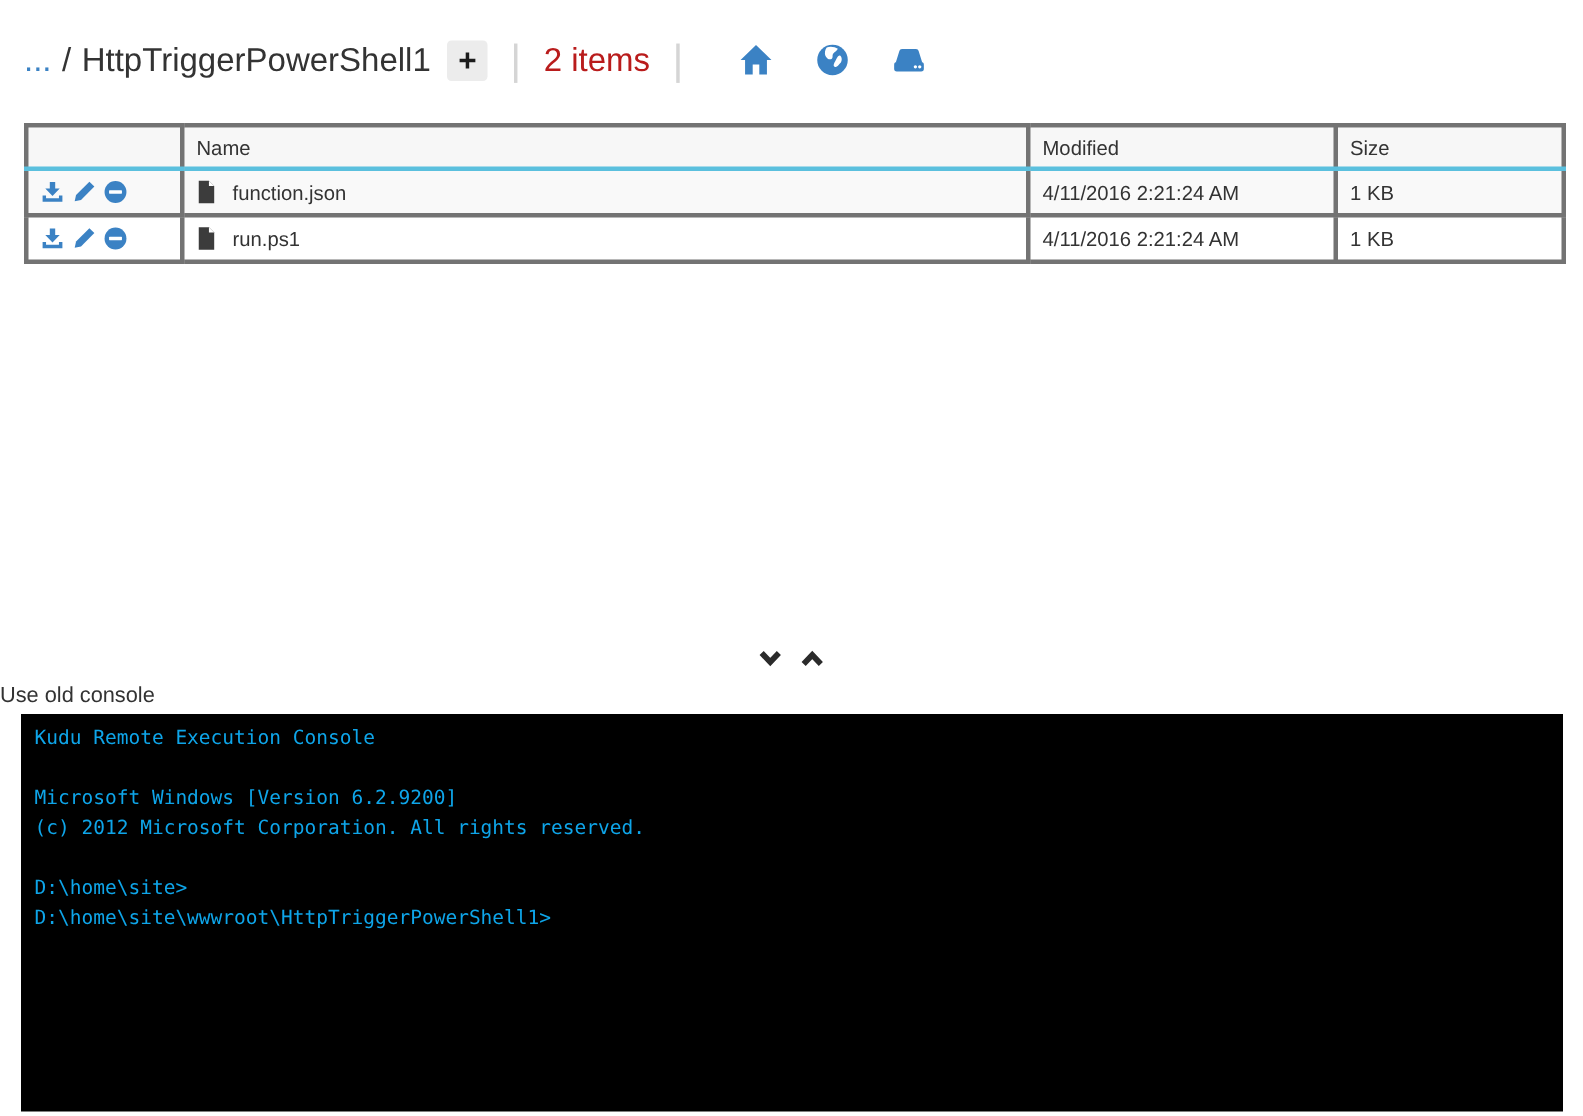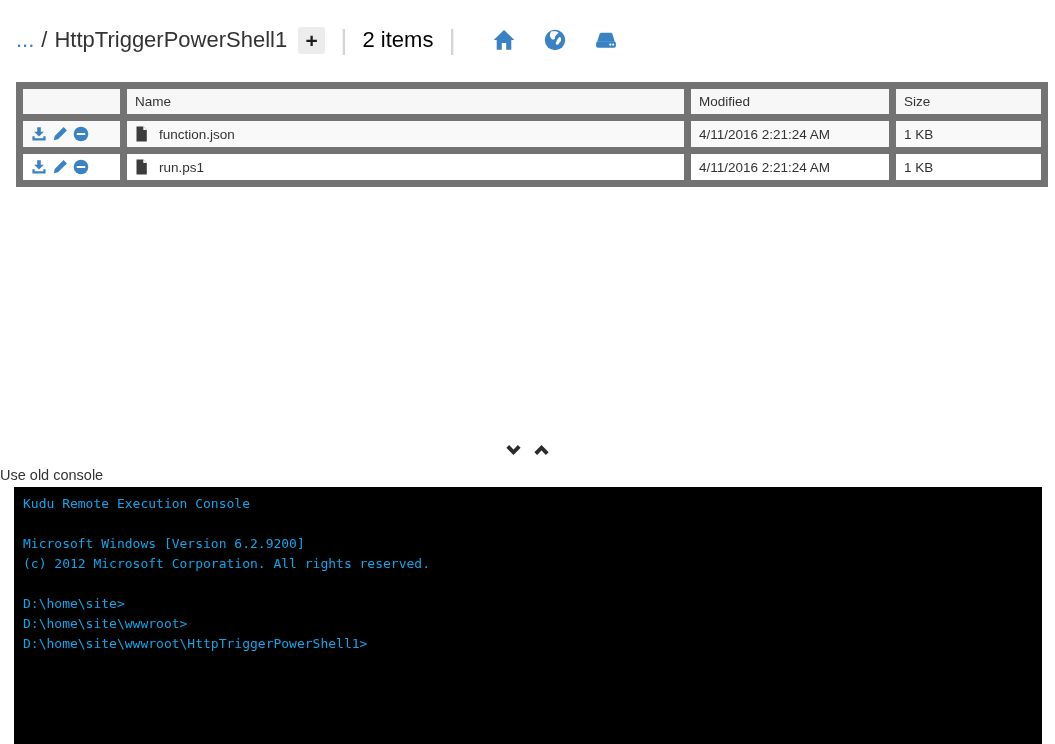--- a/index.html
+++ b/index.html
@@ -46,21 +46,21 @@
   }
   .vdivider {
     font-size: 28px;
     font-weight: 100;
     color: #d5d5d5;
     margin: 0 15px;
     line-height: 28px;
   }
   .item-count {
     font-size: 22px;
-    color: #000000;
+    color: #b91c1c;
   }
   .nav-icons {
     display: flex;
     align-items: center;
     gap: 29px;
     margin-left: 22px;
   }
   .nav-icons .icon-btn {
     width: 22px; height: 22px;
     cursor: pointer;
@@ -71,21 +71,21 @@
 
   
   .file-table {
     margin: 26px 0 0 16px;
     width: 1025px;
     border-collapse: collapse;
     font-size: 13.5px;
     table-layout: fixed;
   }
   .file-table th, .file-table td {
-    border: 7px solid #737373;
+    border: 3px solid #737373;
     padding: 5px 8px;
     text-align: left;
     font-weight: 400;
     color: #333;
     overflow: hidden;
   }
   .file-table thead th {
     background: #f7f7f7;
     border-bottom: 3px solid #5bc0de;
     height: 29px;
@@ -291,15 +291,14 @@
   <span class="old-console-link">Use old console</span>
 </div>
 
 <div class="console">
   <div class="cline">Kudu Remote Execution Console</div>
   <div class="cline"> </div>
   <div class="cline">Microsoft Windows [Version 6.2.9200]</div>
   <div class="cline">(c) 2012 Microsoft Corporation. All rights reserved.</div>
   <div class="cline"> </div>
   <div class="cline">D:\home\site&gt;</div>
-  <div class="cline">D:\home\site\wwwroot&gt;</div>
   <div class="cline">D:\home\site\wwwroot\HttpTriggerPowerShell1&gt;</div>
 </div>
 
 </body></html>

